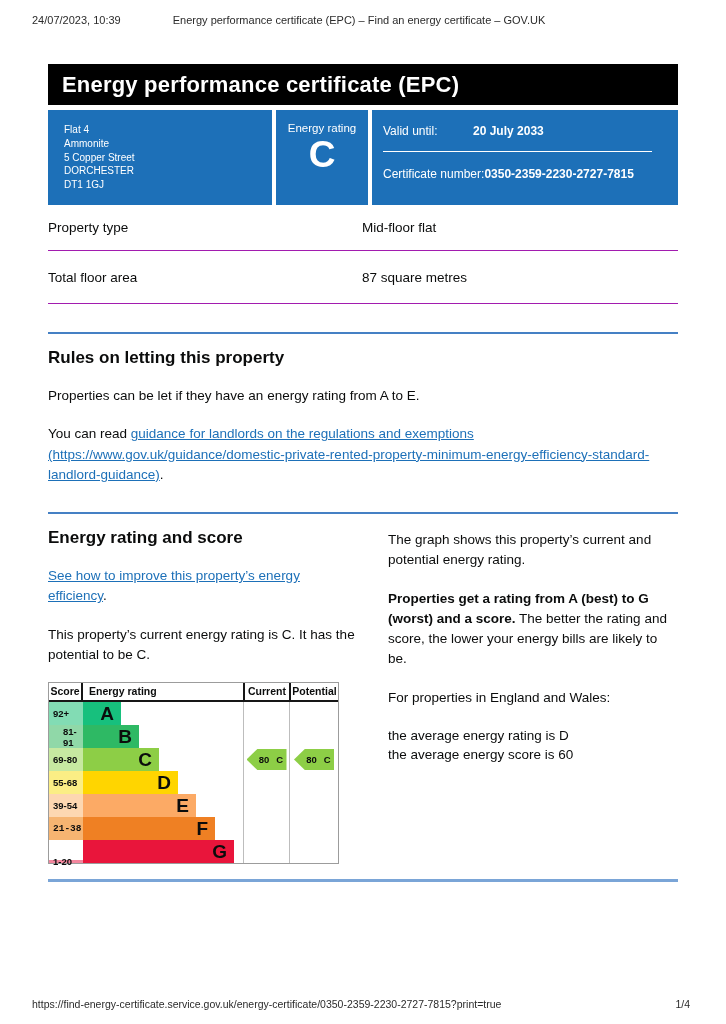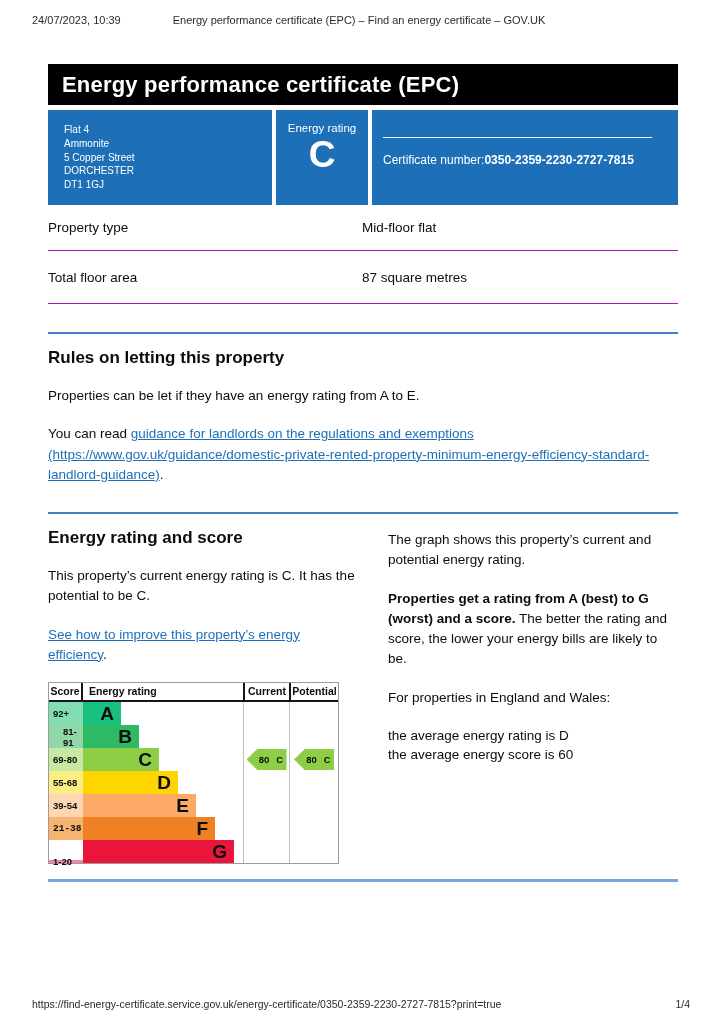--- a/index.html
+++ b/index.html
@@ -92,20 +92,24 @@
       <span>Ammonite</span>
       <span>5 Copper Street</span>
       <span>DORCHESTER</span>
       <span>DT1 1GJ</span>
     </div>
     <div class="blue-cell rating-cell" style="background: rgb(29, 112, 184);">
       <div class="rating-label">Energy rating</div>
       <div class="rating-letter">C</div>
     </div>
     <div class="blue-cell validity" style="background: rgb(29, 112, 184);">
+      <div class="valid-row">
+        <span class="valid-label">Valid until:</span>
+        <span class="bold">20 July 2033</span>
+      </div>
       <hr class="white-rule">
       <div class="cert-row">
         <span>Certificate number:</span><span class="bold">0350-2359-2230-2727-7815</span>
       </div>
     </div>
   </div>
 
   <div class="prop-row r1">
     <div class="prop-label">Property type</div>
     <div>Mid-floor flat</div>
@@ -119,22 +123,22 @@
 
   <h2>Rules on letting this property</h2>
   <p>Properties can be let if they have an energy rating from A to E.</p>
   <p><span>You can read </span><a><span>guidance for landlords on the regulations and exemptions</span> <span>(https://www.gov.uk/guidance/domestic-private-rented-property-minimum-energy-efficiency-standard-landlord-guidance)</span></a><span>.</span></p>
 
   <hr class="section-rule r2">
 
   <div class="two-col">
     <div class="col-left">
       <h2>Energy rating and score</h2>
+      <p><a>See how to improve this property’s energy efficiency</a><span>.</span></p>
       <p>This property’s current energy rating is C. It has the potential to be C.</p>
-      <p><a>See how to improve this property’s energy efficiency</a><span>.</span></p>
 
       <div class="chart">
         <div class="chart-header">
           <div class="ch-score">Score</div>
           <div class="ch-rating">Energy rating</div>
           <div class="ch-current">Current</div>
           <div class="ch-potential">Potential</div>
         </div>
         <div id="chart-body">
             <div class="band-row">

